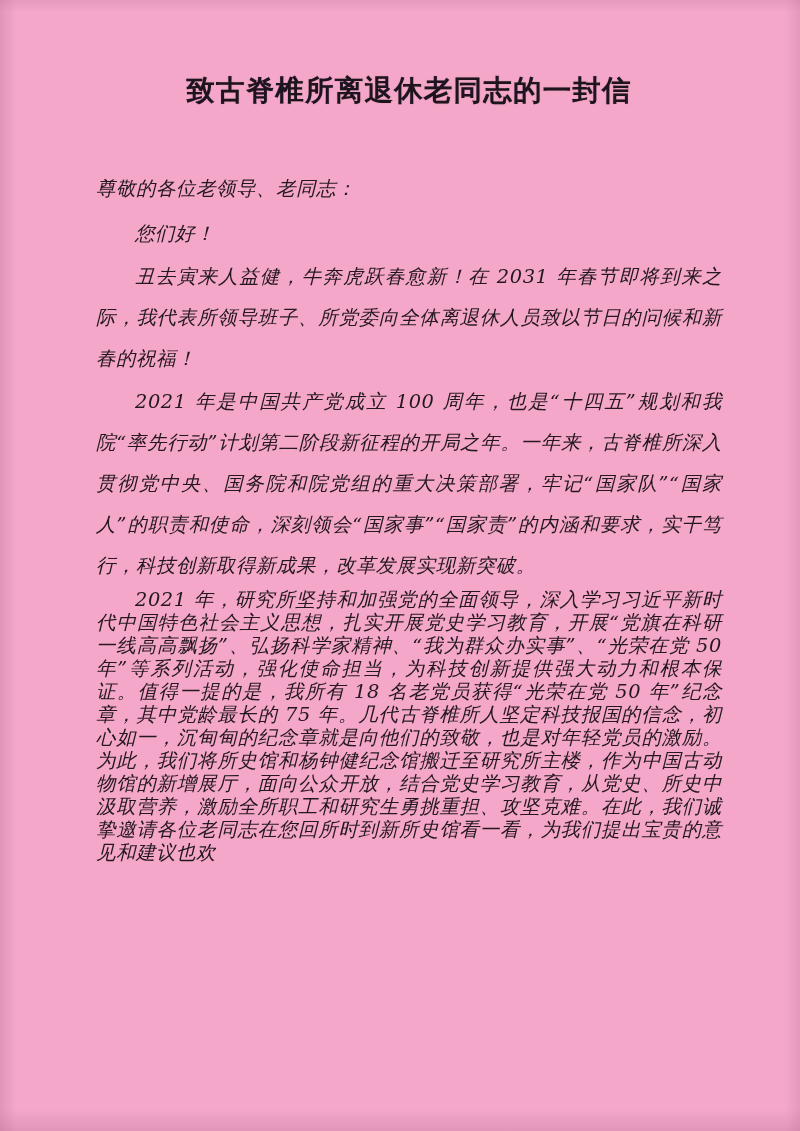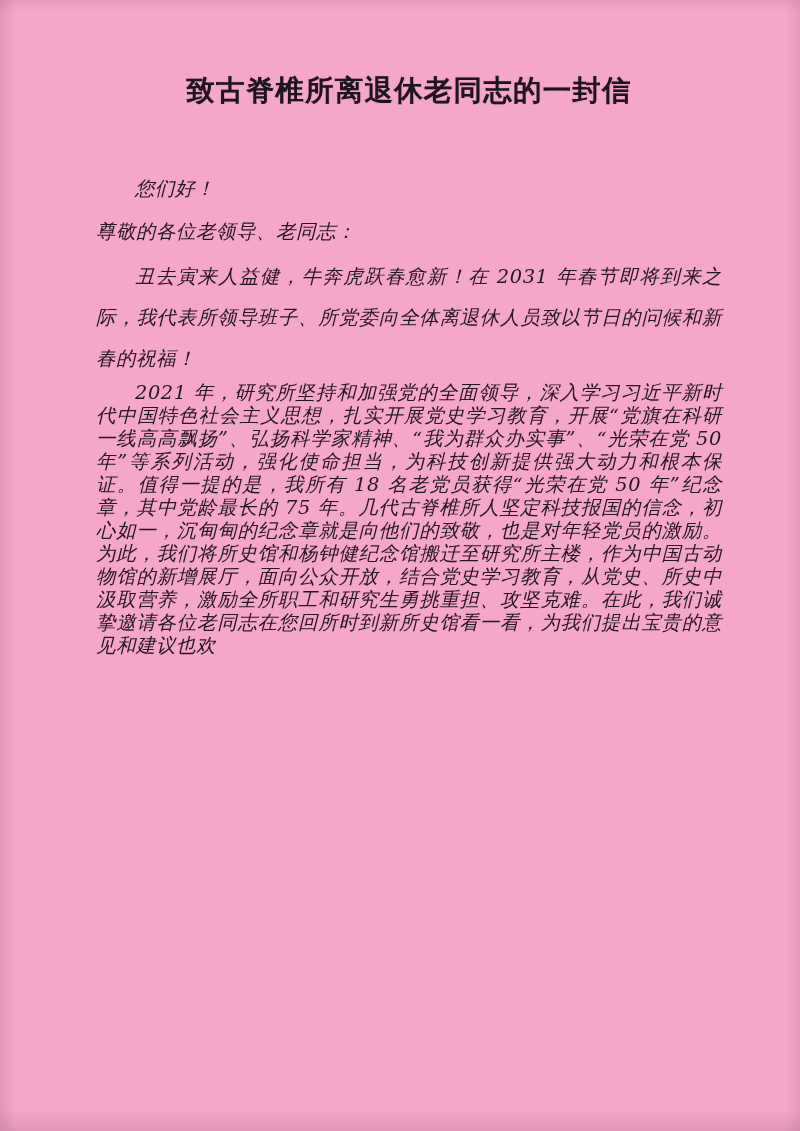--- a/index.html
+++ b/index.html
@@ -74,24 +74,25 @@
 </head>
 <body>
 
 <div class="page">
   <div class="sheet">
 
     <h1 class="doc-title">致古脊椎所离退休老同志的一封信</h1>
 
     <div class="body-block">
 
+      <p class="para salutation">尊敬的各位老领导、老同志：</p>
+
       <p class="para indent1">您们好！</p>
-
-      <p class="para salutation">尊敬的各位老领导、老同志：</p>
 
       <p class="para indent1">丑去寅来人益健，牛奔虎跃春愈新！在 2031 年春节即将到来之际，我代表所领导班子、所党委向全体离退休人员致以节日的问候和新春的祝福！</p>
 
+      <p class="para indent1">2021 年是中国共产党成立 100 周年，也是“十四五”规划和我院“率先行动”计划第二阶段新征程的开局之年。一年来，古脊椎所深入贯彻党中央、国务院和院党组的重大决策部署，牢记“国家队”“国家人”的职责和使命，深刻领会“国家事”“国家责”的内涵和要求，实干笃行，科技创新取得新成果，改革发展实现新突破。</p>
 
       <p class="para indent1 tight">2021 年，研究所坚持和加强党的全面领导，深入学习习近平新时代中国特色社会主义思想，扎实开展党史学习教育，开展“党旗在科研一线高高飘扬”、弘扬科学家精神、“我为群众办实事”、“光荣在党 50 年”等系列活动，强化使命担当，为科技创新提供强大动力和根本保证。值得一提的是，我所有 18 名老党员获得“光荣在党 50 年”纪念章，其中党龄最长的 75 年。几代古脊椎所人坚定科技报国的信念，初心如一，沉甸甸的纪念章就是向他们的致敬，也是对年轻党员的激励。为此，我们将所史馆和杨钟健纪念馆搬迁至研究所主楼，作为中国古动物馆的新增展厅，面向公众开放，结合党史学习教育，从党史、所史中汲取营养，激励全所职工和研究生勇挑重担、攻坚克难。在此，我们诚挚邀请各位老同志在您回所时到新所史馆看一看，为我们提出宝贵的意见和建议也欢</p>
 
     </div>
   </div>
 </div>
 
 </body></html>

